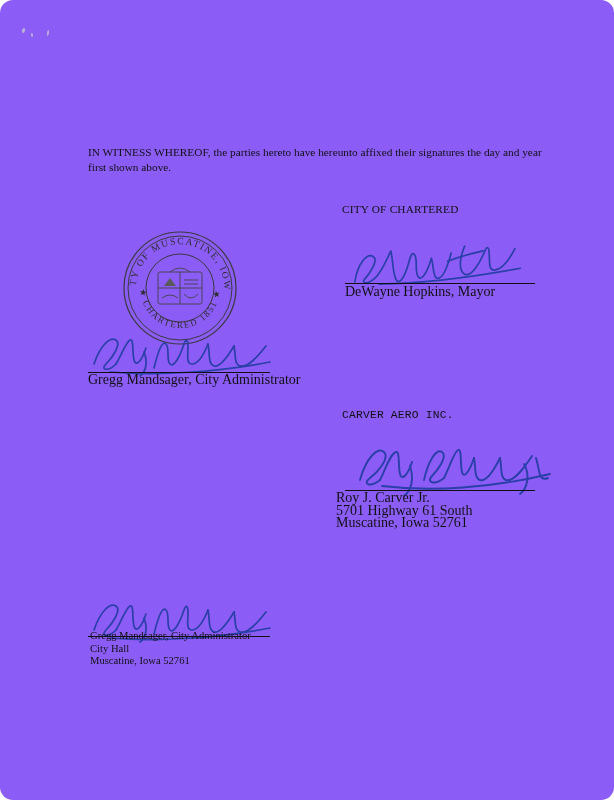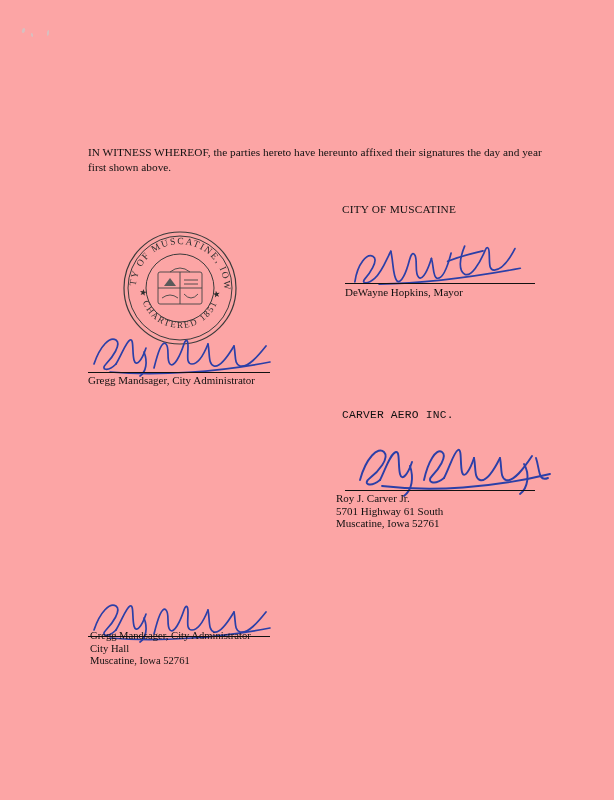--- a/index.html
+++ b/index.html
@@ -11,21 +11,22 @@
     width: 614px;
     height: 800px;
     position: relative;
     font-family: "Liberation Serif", serif;
     color: #1a1a1a;
     overflow: hidden;
   }
   .page {
     position: absolute;
     inset: 0;
-    background: #fca5a5;
+    background: #8b5cf6;
+    border-radius: 13px;
   }
   
   .speck {
     position: absolute;
     background: #c9c9c9;
     border-radius: 50%;
     opacity: .75;
   }
   .speck.s1 { left: 22px; top: 28px; width: 3px; height: 5px; transform: rotate(18deg); }
   .speck.s2 { left: 31px; top: 33px; width: 2px; height: 4px; transform: rotate(-12deg); }
@@ -48,21 +49,21 @@
     color: #111;
     letter-spacing: .2px;
   }
   .sig-line {
     position: absolute;
     border-bottom: 1px solid #111;
     height: 0;
   }
   .sig-block {
     position: absolute;
-    font-size: 11px;
+    font-size: 14px;
     line-height: 12.5px;
     color: #111;
   }
   .ink {
     position: absolute;
     color: #2b3fa8;
     font-family: "DejaVu Serif", serif;
     font-style: italic;
     white-space: nowrap;
     pointer-events: none;
@@ -96,21 +97,21 @@
 <body>
 
 <div class="page">
 
   <div class="speck s1"></div>
   <div class="speck s2"></div>
   <div class="speck s3"></div>
 
   <div class="body-text witness">IN  WITNESS  WHEREOF, the parties hereto have hereunto affixed their signatures the day and year first shown above.</div>
 
-  <div class="label" style="left:342px; top:203px;">CITY OF MUSCATINE</div>
+  <div class="label" style="left:342px; top:203px;">CITY OF CHARTERED</div>
 
   <div class="ink" style="left:348px; top:240px; font-size:30px; transform:rotate(-4deg); letter-spacing:-2px;">
     <svg width="180" height="46" viewBox="0 0 180 46" aria-hidden="true">
       <g fill="none" stroke="#2b3fa8" stroke-width="1.7" stroke-linecap="round">
         <path d="M6 36 C10 18, 20 8, 26 12 C32 16, 20 30, 16 34 C12 38, 18 40, 26 34 C34 28, 40 14, 44 8"></path>
         <path d="M44 8 C46 20, 44 32, 48 38 C52 42, 58 30, 62 18 C64 12, 66 10, 68 14 C70 20, 66 32, 70 36 C74 40, 80 28, 84 18"></path>
         <path d="M84 18 C86 26, 84 36, 88 38 C94 40, 100 26, 104 14"></path>
         <path d="M100 22 C112 18, 124 16, 136 14"></path>
         <path d="M118 8 C112 20, 110 32, 116 36 C122 40, 132 26, 138 14 C140 10, 142 10, 142 16 C142 26, 140 34, 146 34 C154 34, 162 24, 168 14"></path>
         <path d="M30 40 C70 42, 120 40, 172 34"></path>

